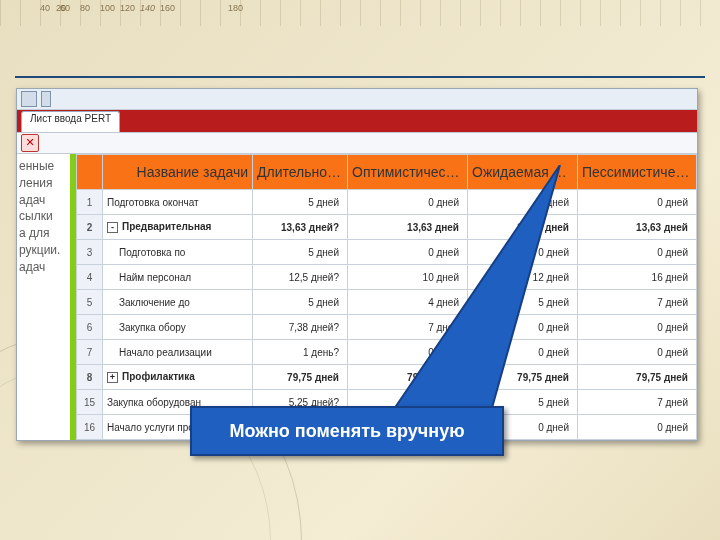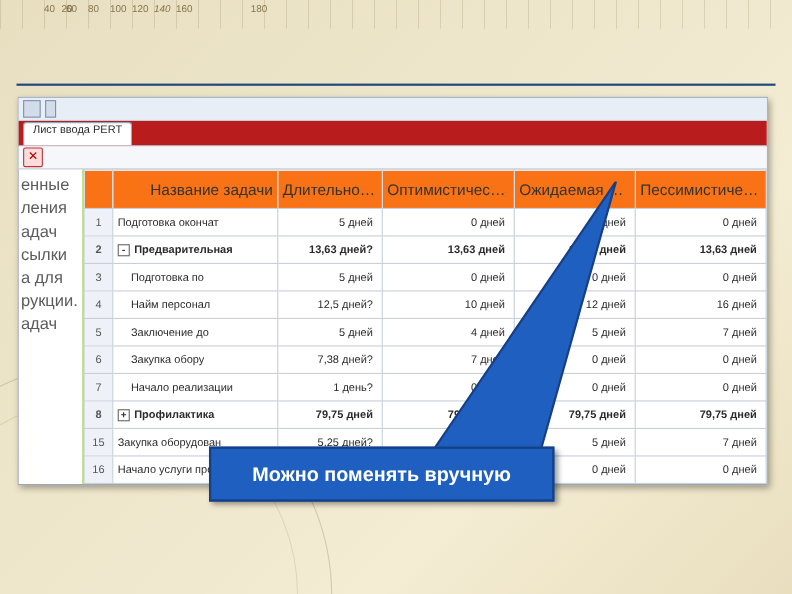--- a/index.html
+++ b/index.html
@@ -31,21 +31,21 @@
     position:absolute;top:88px;left:16px;width:680px;background:#ffffff;
     border:1px solid #9aa7b5;box-shadow:2px 3px 6px rgba(0,0,0,.35);
     font-size:11px;color:#2b2b2b;
   }
   .win-top{height:20px;background:#e8eef6;border-bottom:1px solid #c4ccd6;display:flex;align-items:center;padding:0 4px;gap:4px;}
   .tb-icn{width:14px;height:14px;border:1px solid #7e92aa;background:#d3ddea;}
   .tabbar{display:flex;align-items:flex-end;height:22px;background:#b91c1c;border-bottom:1px solid #bfc8d4;padding-left:4px;}
   .tab{height:18px;border:1px solid #9aaac0;border-bottom:none;background:#fff;padding:1px 8px;font-size:10px;border-radius:3px 3px 0 0;}
   .xbox{margin-left:4px;width:16px;height:16px;border:1px solid #b33;background:#fdd;color:#b00;font-size:11px;line-height:14px;text-align:center;border-radius:2px;}
   .grid{display:flex;}
-  .left{width:60px;border-right:1px solid #84cc16;padding:4px 2px;color:#5b5b5b;font-size:15px;line-height:1.4;}
+  .left{width:60px;border-right:6px solid #84cc16;padding:4px 2px;color:#5b5b5b;font-size:12px;line-height:1.4;}
   .left div{white-space:nowrap;overflow:hidden;}
   table.tbl{border-collapse:collapse;width:620px;table-layout:fixed;}
   .tbl th,.tbl td{border:1px solid #c8d0da;padding:3px 4px;white-space:nowrap;overflow:hidden;text-overflow:ellipsis;}
   .tbl th{background:#f97316;font-weight:400;font-size:14px;color:#333;text-align:right;height:28px;vertical-align:middle;}
   .tbl td{height:18px;font-size:10px;background:#fff;}
   .tbl td.rownum{background:#eef2f8;text-align:center;color:#555;width:26px;}
   .tbl td.indent{padding-left:16px;margin-left:41px;}
   .tbl tr.bold td{font-weight:700;}
   col.c-id{width:26px}col.c-name{width:150px}col.c-d{width:95px}
   col.c-o{width:120px}col.c-e{width:110px}col.c-p{width:119px}

